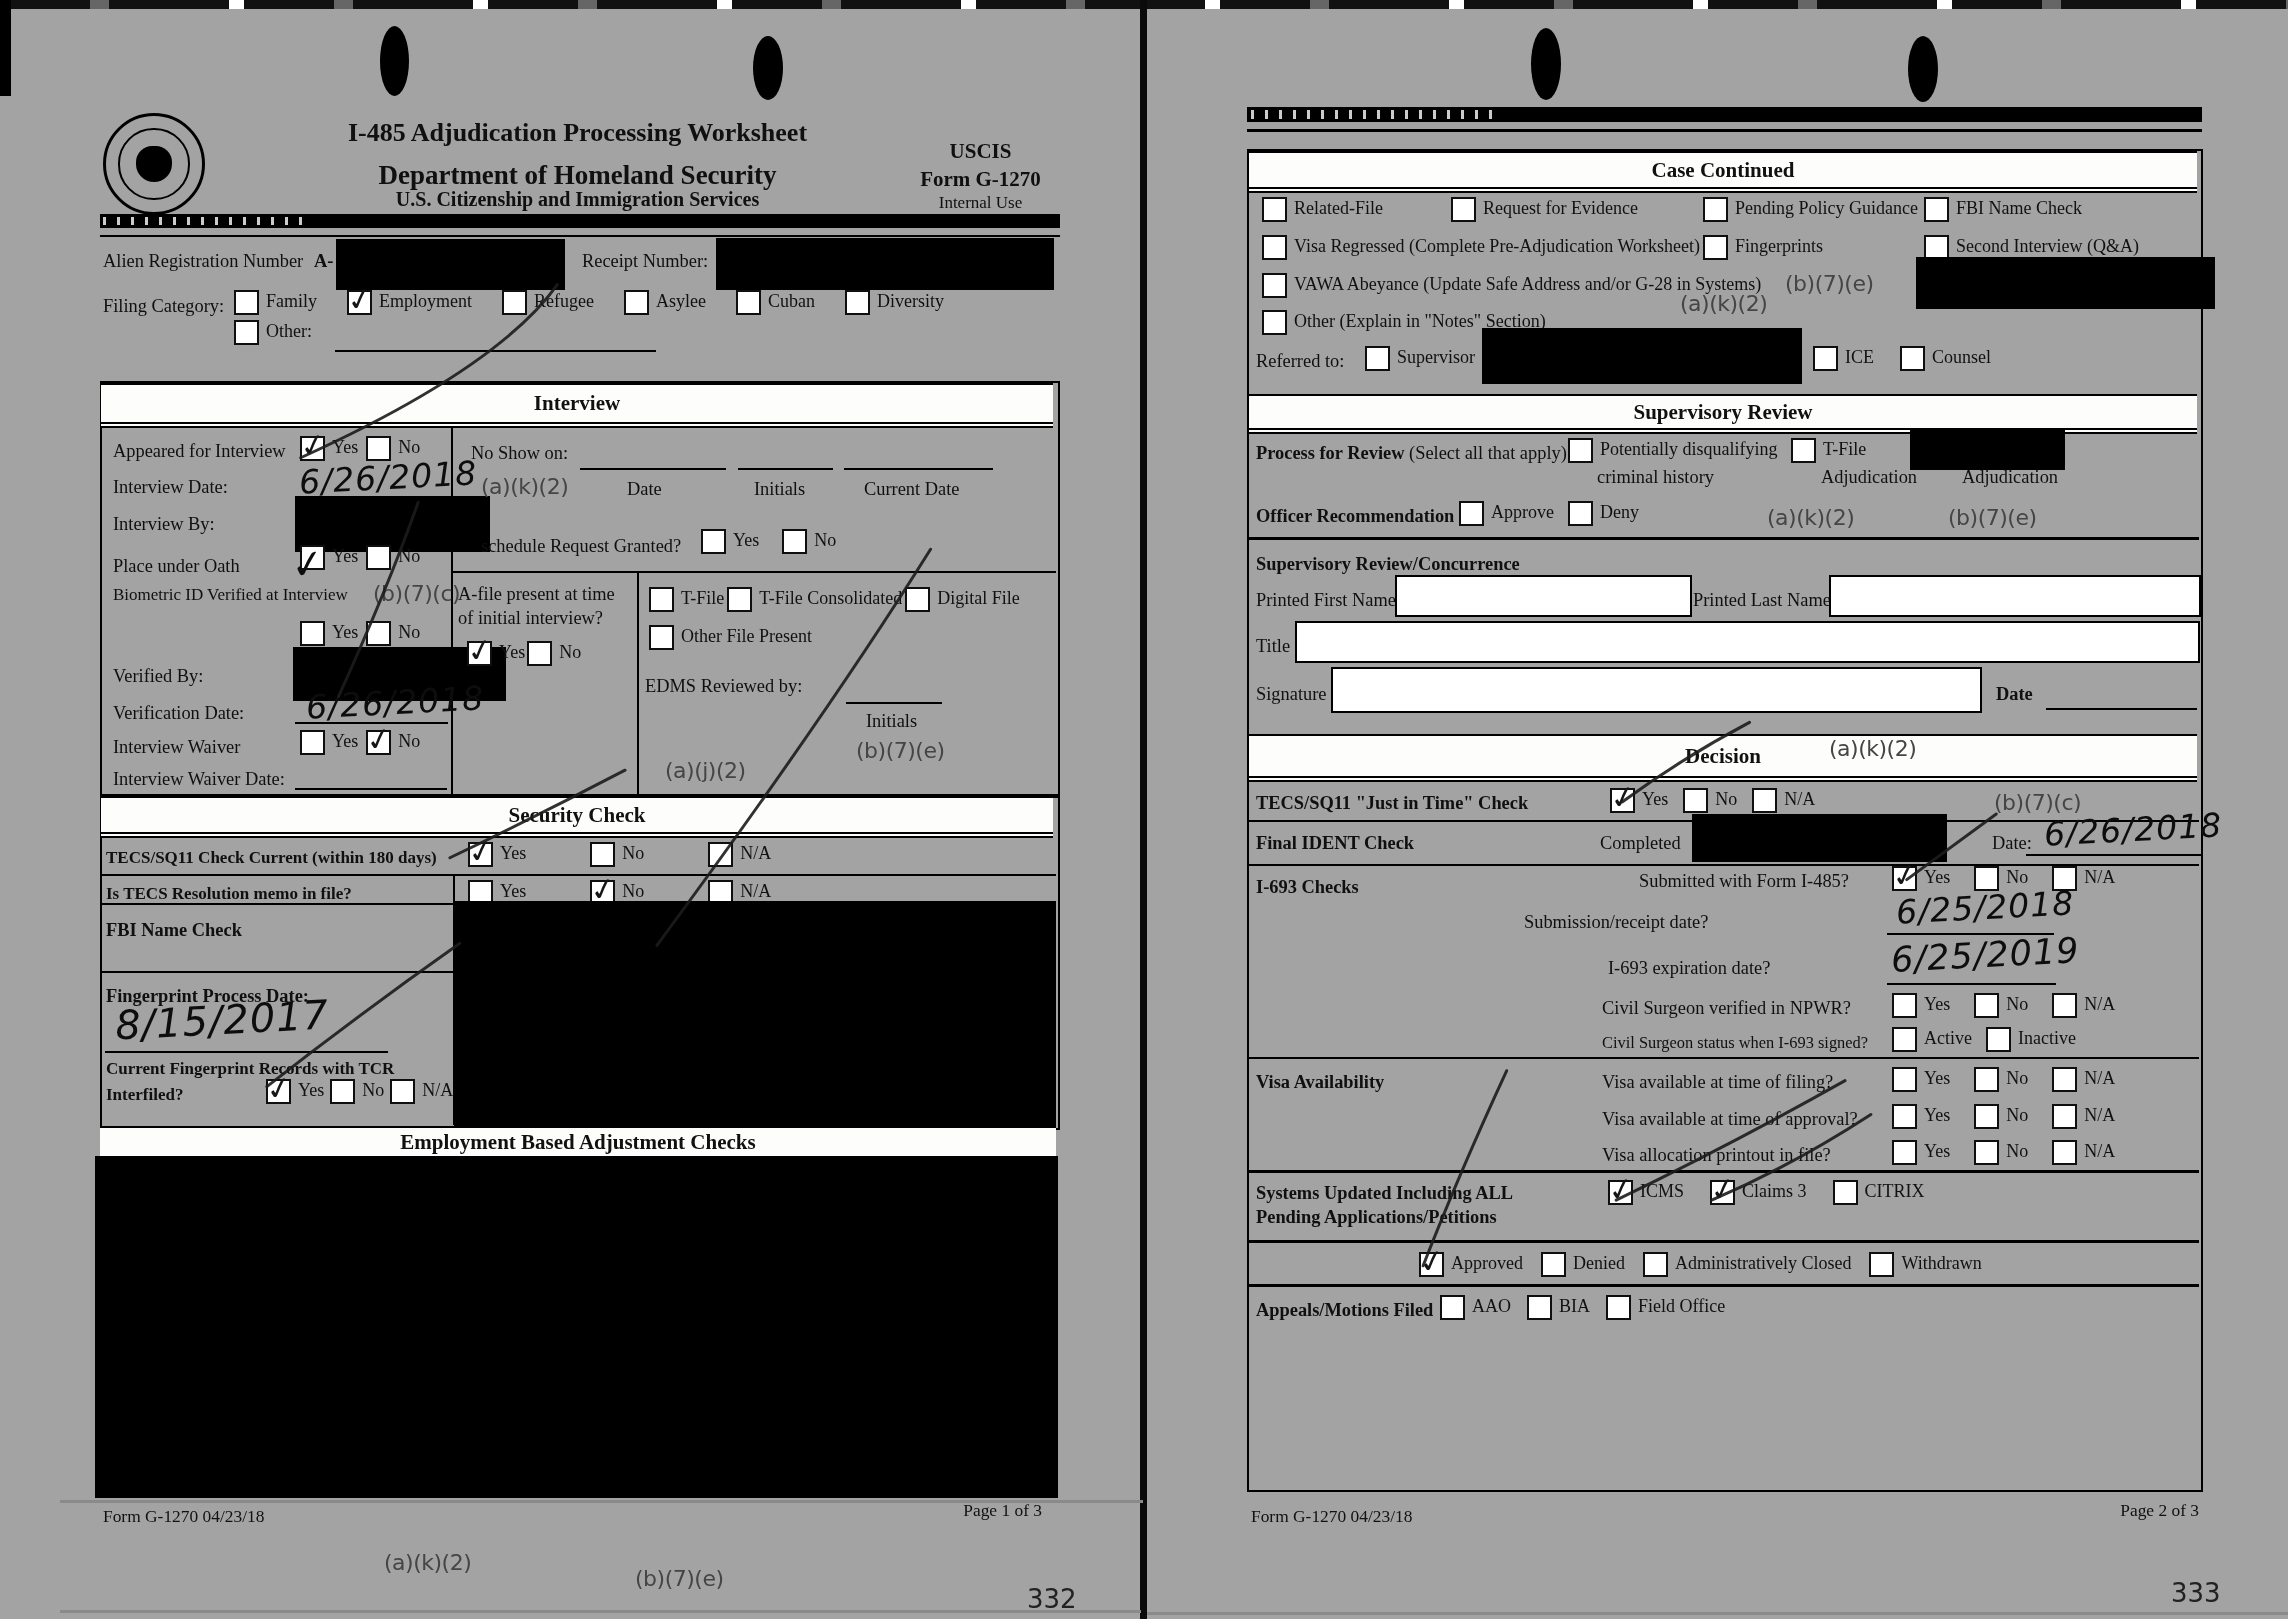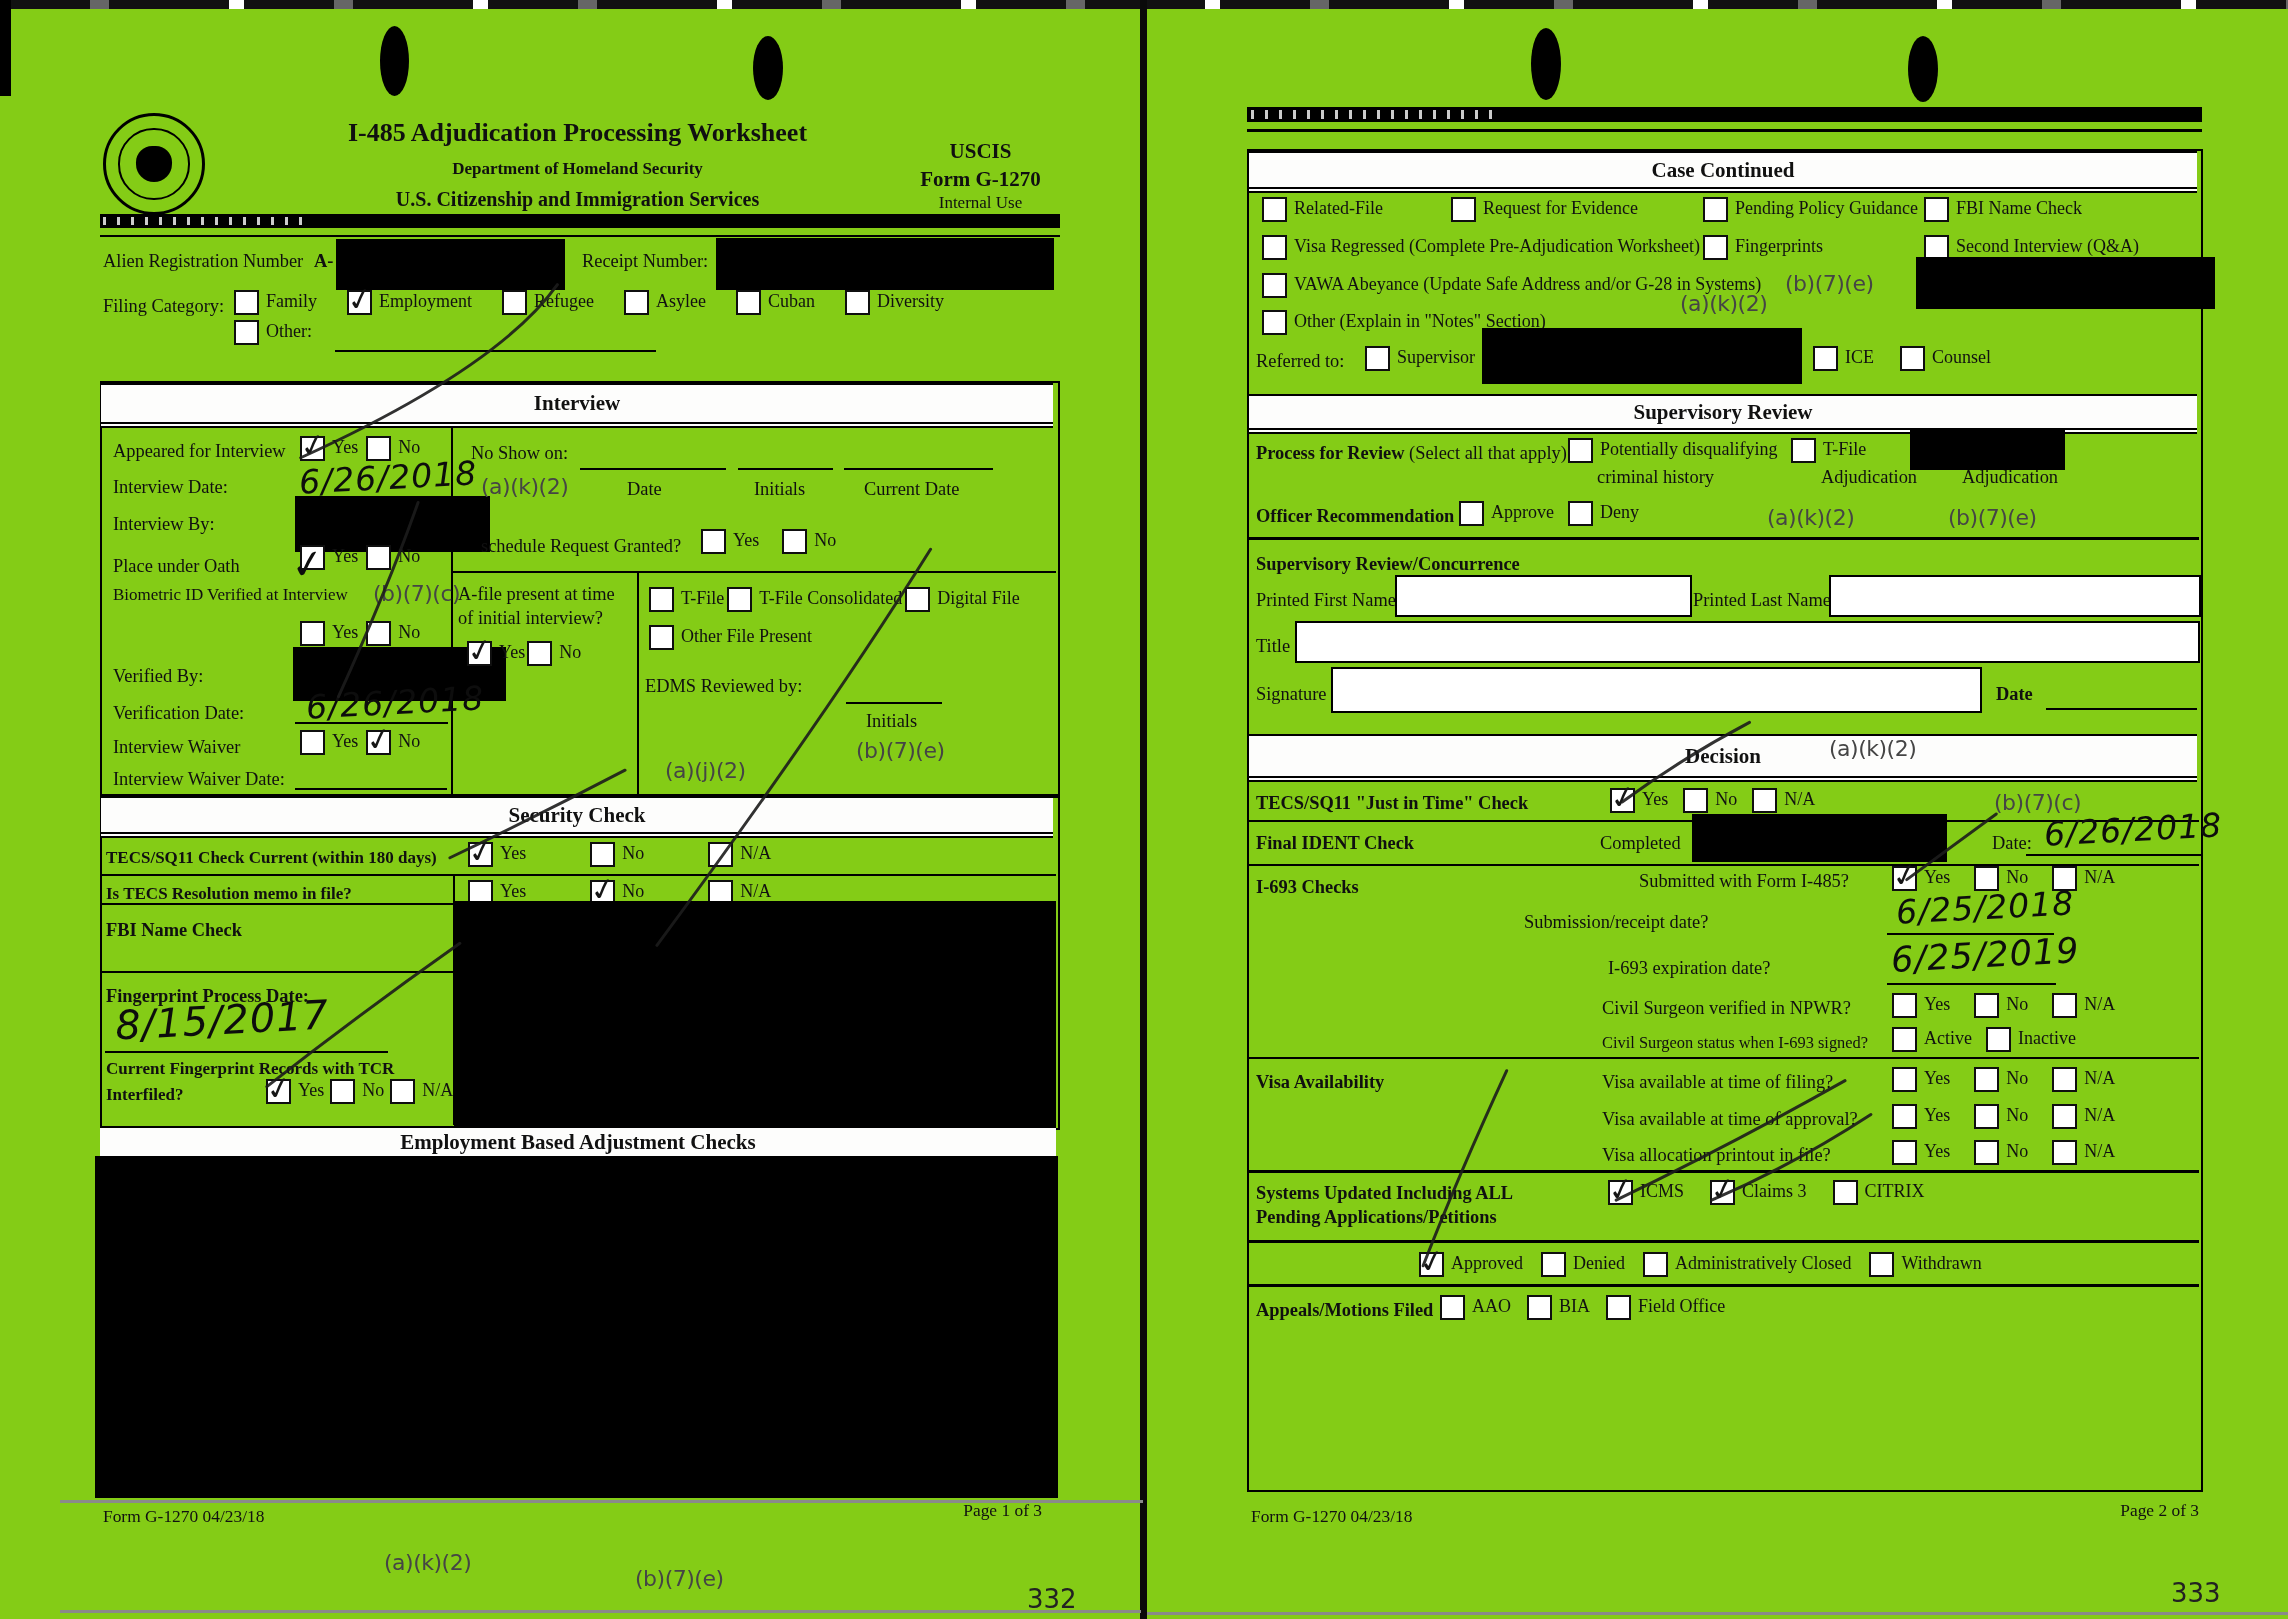--- a/index.html
+++ b/index.html
@@ -1,16 +1,16 @@
 <!DOCTYPE html>
 <html><head>
 <meta charset="utf-8">
 <style>
   html,body{margin:0;padding:0;background:#f4f4f2;}
-  #scan{position:relative;width:2289px;height:1620px;background:#84cc16;overflow:hidden;
+  #scan{position:relative;width:2289px;height:1620px;background:#a3a3a3;overflow:hidden;
         font-family:"Liberation Serif",serif;color:#111;}
   .abs{position:absolute;}
   .lbl{position:absolute;font-size:18.4px;line-height:1.2;color:#101010;white-space:nowrap;}
   .b{font-weight:bold;}
   .sm{font-size:17px;}
   .xs{font-size:16.4px;}
   .ctr{text-align:center;}
   .rt{text-align:right;}
   .ann{position:absolute;font-family:"DejaVu Sans",sans-serif;font-size:22px;color:#454545;white-space:nowrap;letter-spacing:-0.5px;}
   .hand{position:absolute;font-family:"DejaVu Sans",sans-serif;font-style:italic;font-size:33px;
@@ -57,21 +57,21 @@
   <div class="hole" style="left:1908px;top:36px;width:30px;height:66px;"></div>
   <div class="grayline" style="left:60px;top:1610px;width:1081px;"></div>
   <div class="grayline" style="left:1147px;top:1612px;width:1141px;"></div>
 
   <div class="seal" style="left:103px;top:113px;width:96px;height:96px;">
     <div class="inner">
         <div class="core"></div>
       </div>
   </div>
   <div class="lbl b ctr" style="left:259px;top:117px;width:637px;font-size:26px;">I-485 Adjudication Processing Worksheet</div>
-  <div class="lbl b ctr" style="left:259px;top:159px;width:637px;font-size:17px;">Department of Homeland Security</div>
+  <div class="lbl b ctr" style="left:259px;top:159px;width:637px;font-size:27px;">Department of Homeland Security</div>
   <div class="lbl b ctr" style="left:259px;top:187px;width:637px;font-size:20px;">U.S. Citizenship and Immigration Services</div>
   <div class="lbl b ctr" style="left:896px;top:139px;width:169px;font-size:21px;">USCIS</div>
   <div class="lbl b ctr" style="left:896px;top:167px;width:169px;font-size:21px;">Form G-1270</div>
   <div class="lbl ctr" style="left:896px;top:193px;width:169px;font-size:17px;">Internal Use</div>
 
   <div class="redact" style="left:100px;top:214px;width:960px;height:14px;"></div>
   <div class="barspeck" style="left:103px;top:217px;width:209px;height:8px;"></div>
   <div class="hline" style="left:100px;top:235px;width:960px;"></div>
 
   <div class="lbl" style="left:103px;top:250px;">Alien Registration Number</div>

